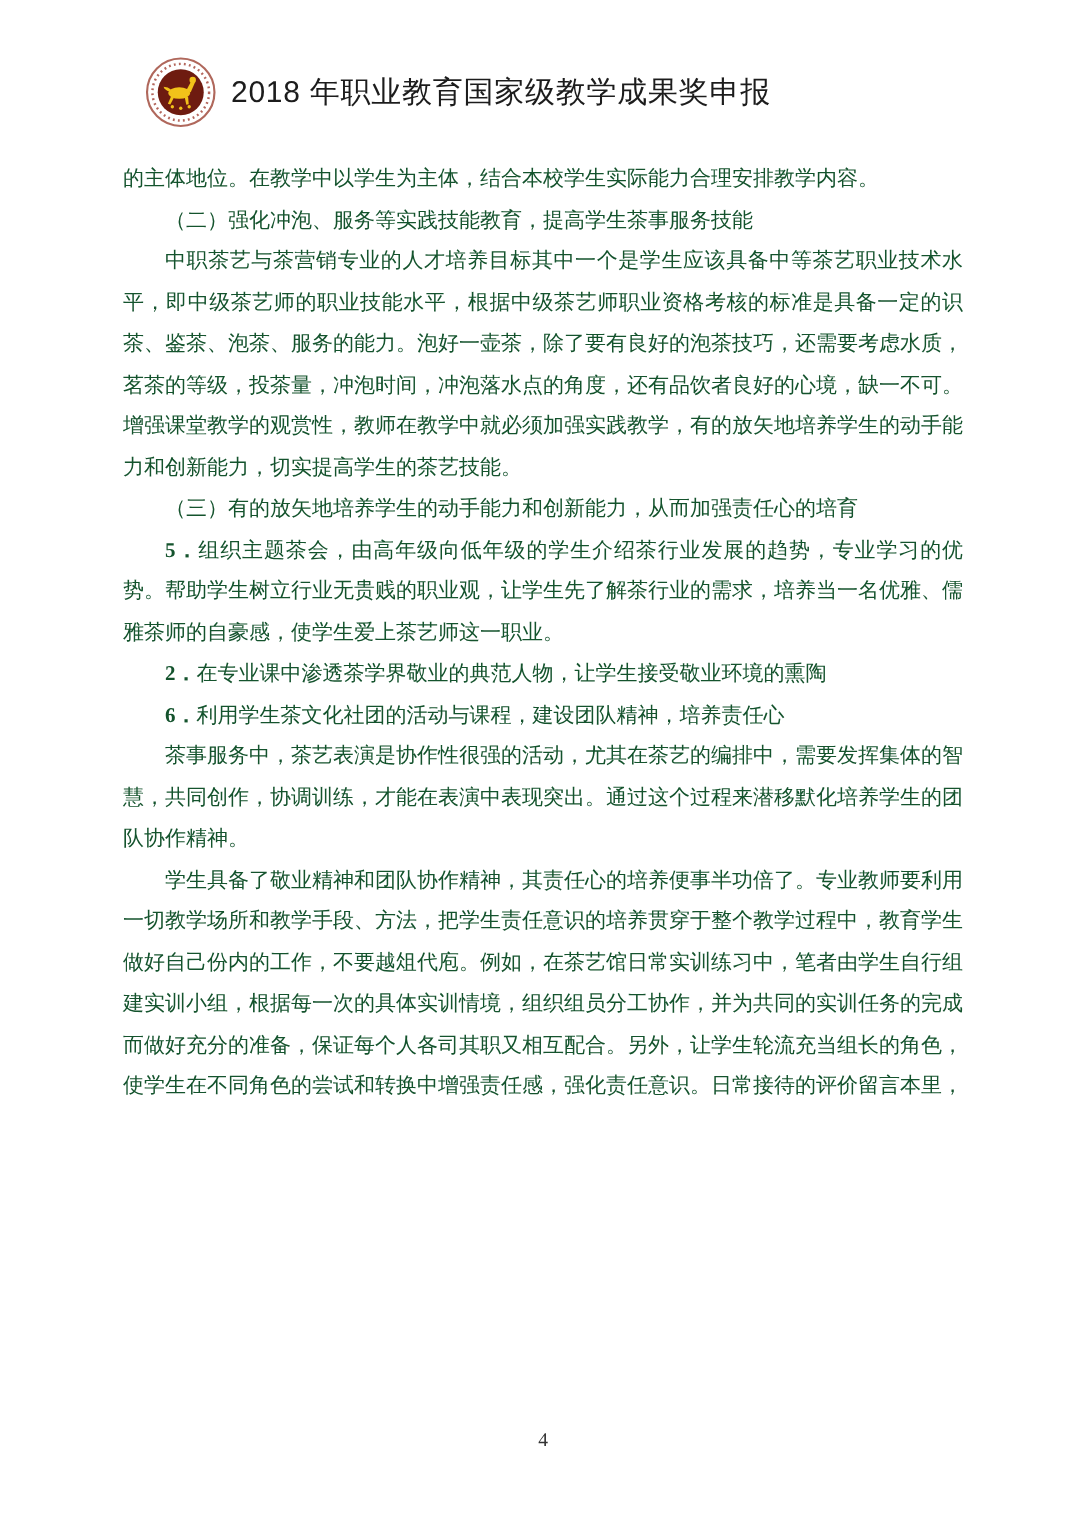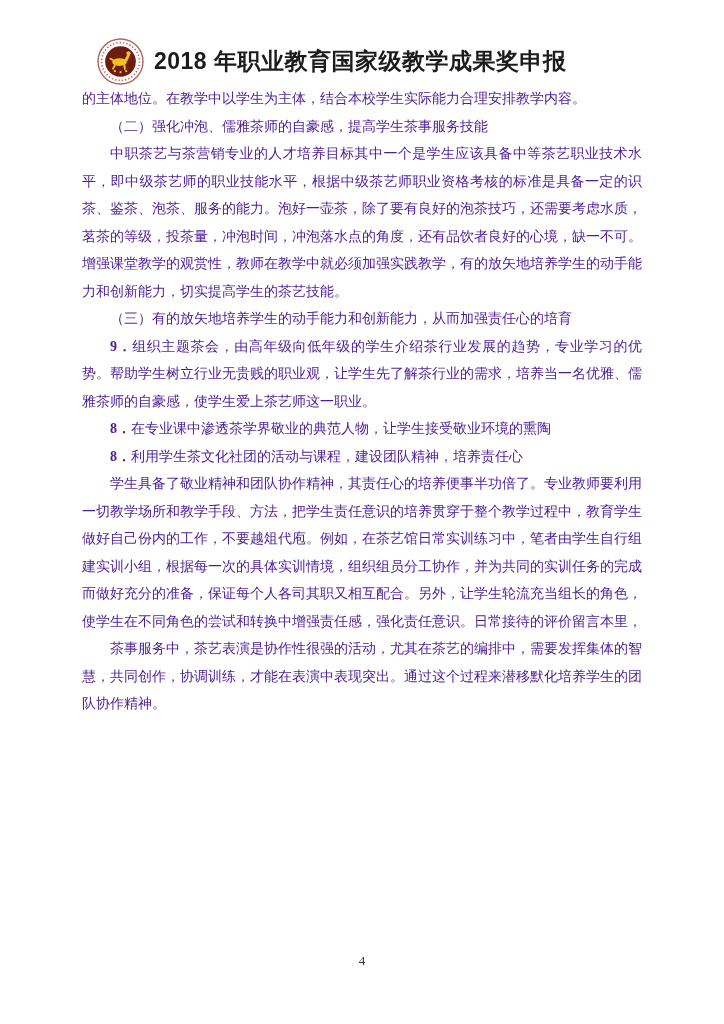--- a/index.html
+++ b/index.html
@@ -23,34 +23,34 @@
     align-items: center;
     gap: 10px;
   }
   .emblem {
     width: 47px;
     height: 47px;
     flex: 0 0 auto;
   }
   .doc-title {
     font-family: "Liberation Sans", "DejaVu Sans", sans-serif;
-    font-weight: 700;
-    font-size: 23px;
+    font-weight: 400;
+    font-size: 20px;
     letter-spacing: 0.5px;
     color: #1c1c1c;
     white-space: nowrap;
   }
   .content {
     position: absolute;
-    top: 85px;
+    top: 106px;
     left: 82px;
     width: 560px;
     font-size: 14px;
     line-height: 27.5px;
-    color: #4c1d95;
+    color: #14532d;
     text-align: justify;
   }
   .content p {
     margin: 0;
     padding: 0;
   }
   .content p.ind {
     text-indent: 2em;
   }
   .content p.num::first-letter {
@@ -88,27 +88,27 @@
         <circle cx="17.5" cy="32.5" r="1.1"></circle>
         <circle cx="23" cy="33.4" r="1.1"></circle>
         <circle cx="28.5" cy="32.5" r="1.1"></circle>
       </g>
     </svg>
     <div class="doc-title">2018 年职业教育国家级教学成果奖申报</div>
   </div>
 
   <div class="content">
     <p>的主体地位。在教学中以学生为主体，结合本校学生实际能力合理安排教学内容。</p>
-    <p class="ind">（二）强化冲泡、儒雅茶师的自豪感，提高学生茶事服务技能</p>
+    <p class="ind">（二）强化冲泡、服务等实践技能教育，提高学生茶事服务技能</p>
     <p class="ind">中职茶艺与茶营销专业的人才培养目标其中一个是学生应该具备中等茶艺职业技术水平，即中级茶艺师的职业技能水平，根据中级茶艺师职业资格考核的标准是具备一定的识茶、鉴茶、泡茶、服务的能力。泡好一壶茶，除了要有良好的泡茶技巧，还需要考虑水质，茗茶的等级，投茶量，冲泡时间，冲泡落水点的角度，还有品饮者良好的心境，缺一不可。增强课堂教学的观赏性，教师在教学中就必须加强实践教学，有的放矢地培养学生的动手能力和创新能力，切实提高学生的茶艺技能。</p>
     <p class="ind">（三）有的放矢地培养学生的动手能力和创新能力，从而加强责任心的培育</p>
-    <p class="ind num">9．组织主题茶会，由高年级向低年级的学生介绍茶行业发展的趋势，专业学习的优势。帮助学生树立行业无贵贱的职业观，让学生先了解茶行业的需求，培养当一名优雅、儒雅茶师的自豪感，使学生爱上茶艺师这一职业。</p>
-    <p class="ind num">8．在专业课中渗透茶学界敬业的典范人物，让学生接受敬业环境的熏陶</p>
-    <p class="ind num">8．利用学生茶文化社团的活动与课程，建设团队精神，培养责任心</p>
+    <p class="ind num">5．组织主题茶会，由高年级向低年级的学生介绍茶行业发展的趋势，专业学习的优势。帮助学生树立行业无贵贱的职业观，让学生先了解茶行业的需求，培养当一名优雅、儒雅茶师的自豪感，使学生爱上茶艺师这一职业。</p>
+    <p class="ind num">2．在专业课中渗透茶学界敬业的典范人物，让学生接受敬业环境的熏陶</p>
+    <p class="ind num">6．利用学生茶文化社团的活动与课程，建设团队精神，培养责任心</p>
+    <p class="ind">茶事服务中，茶艺表演是协作性很强的活动，尤其在茶艺的编排中，需要发挥集体的智慧，共同创作，协调训练，才能在表演中表现突出。通过这个过程来潜移默化培养学生的团队协作精神。</p>
     <p class="ind">学生具备了敬业精神和团队协作精神，其责任心的培养便事半功倍了。专业教师要利用一切教学场所和教学手段、方法，把学生责任意识的培养贯穿于整个教学过程中，教育学生做好自己份内的工作，不要越俎代庖。例如，在茶艺馆日常实训练习中，笔者由学生自行组建实训小组，根据每一次的具体实训情境，组织组员分工协作，并为共同的实训任务的完成而做好充分的准备，保证每个人各司其职又相互配合。另外，让学生轮流充当组长的角色，使学生在不同角色的尝试和转换中增强责任感，强化责任意识。日常接待的评价留言本里，</p>
-    <p class="ind">茶事服务中，茶艺表演是协作性很强的活动，尤其在茶艺的编排中，需要发挥集体的智慧，共同创作，协调训练，才能在表演中表现突出。通过这个过程来潜移默化培养学生的团队协作精神。</p>
   </div>
 
   <div class="footer">
     <span class="pagenum">4</span>
   </div>
 
 </div>
 
 </body></html>

